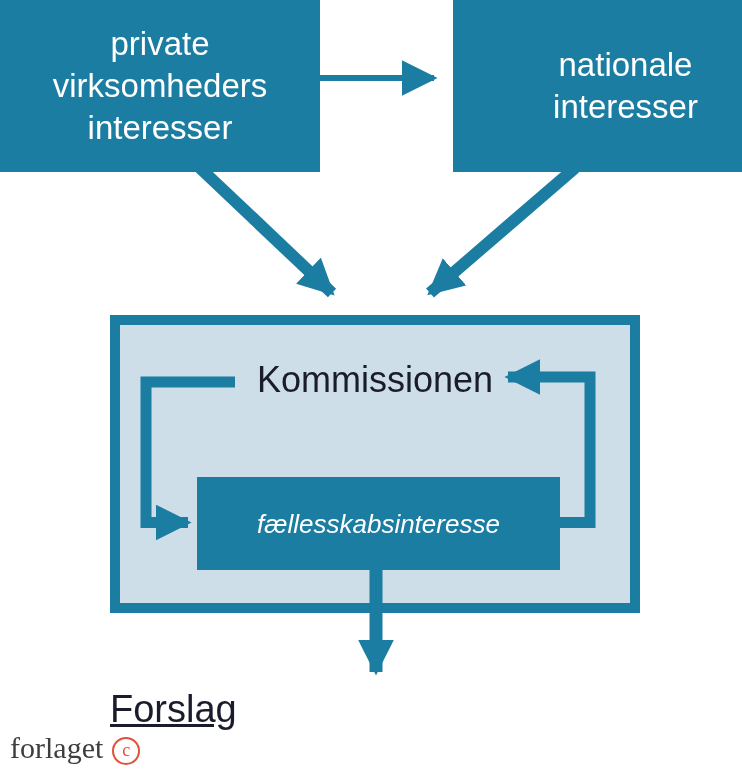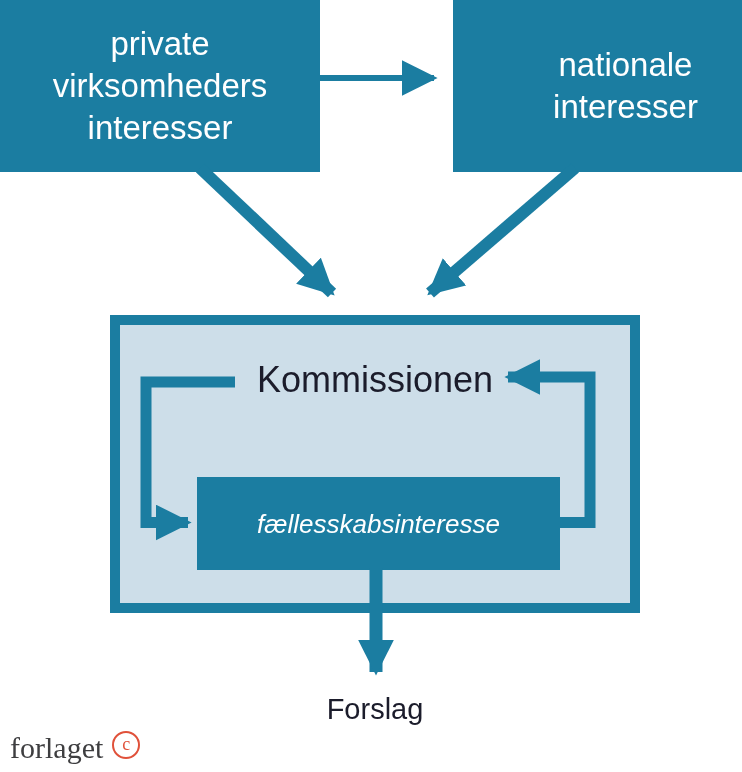--- a/index.html
+++ b/index.html
@@ -63,45 +63,45 @@
   }
   .community-box .box-label {
     font-size: 26px;
     line-height: 38px;
     font-style: italic;
   }
   .forslag-label {
     position: absolute;
     left: 110px; top: 688px;
     width: 530px;
-    text-align: center;
-    font-size: 29px;
+    font-size: 38px;
     line-height: 42px;
     color: var(--dark_text, #1B1C2B);
     z-index: 4;
+    text-decoration: underline;
   }
   .arrows-layer {
     position: absolute;
     left: 0; top: 0;
     width: 742px; height: 772px;
     z-index: 5;
     pointer-events: none;
   }
   .arrow {
     stroke: var(--teal, #1B7DA1);
     fill: none;
   }
   .arrowhead-shape {
     fill: var(--teal, #1B7DA1);
   }
   .publisher-logo {
     position: absolute;
     left: 10px; top: 731px;
     display: flex;
-    align-items: flex-start;
+    align-items: flex-end;
     gap: 9px;
     font-family: "Liberation Serif", serif;
     font-size: 30px;
     color: var(--logo_gray, #3E3E40);
     z-index: 6;
   }
   .copyright-circle {
     box-sizing: border-box;
     width: 28px; height: 28px;
     border: 2px solid var(--coral, #E0513A);

